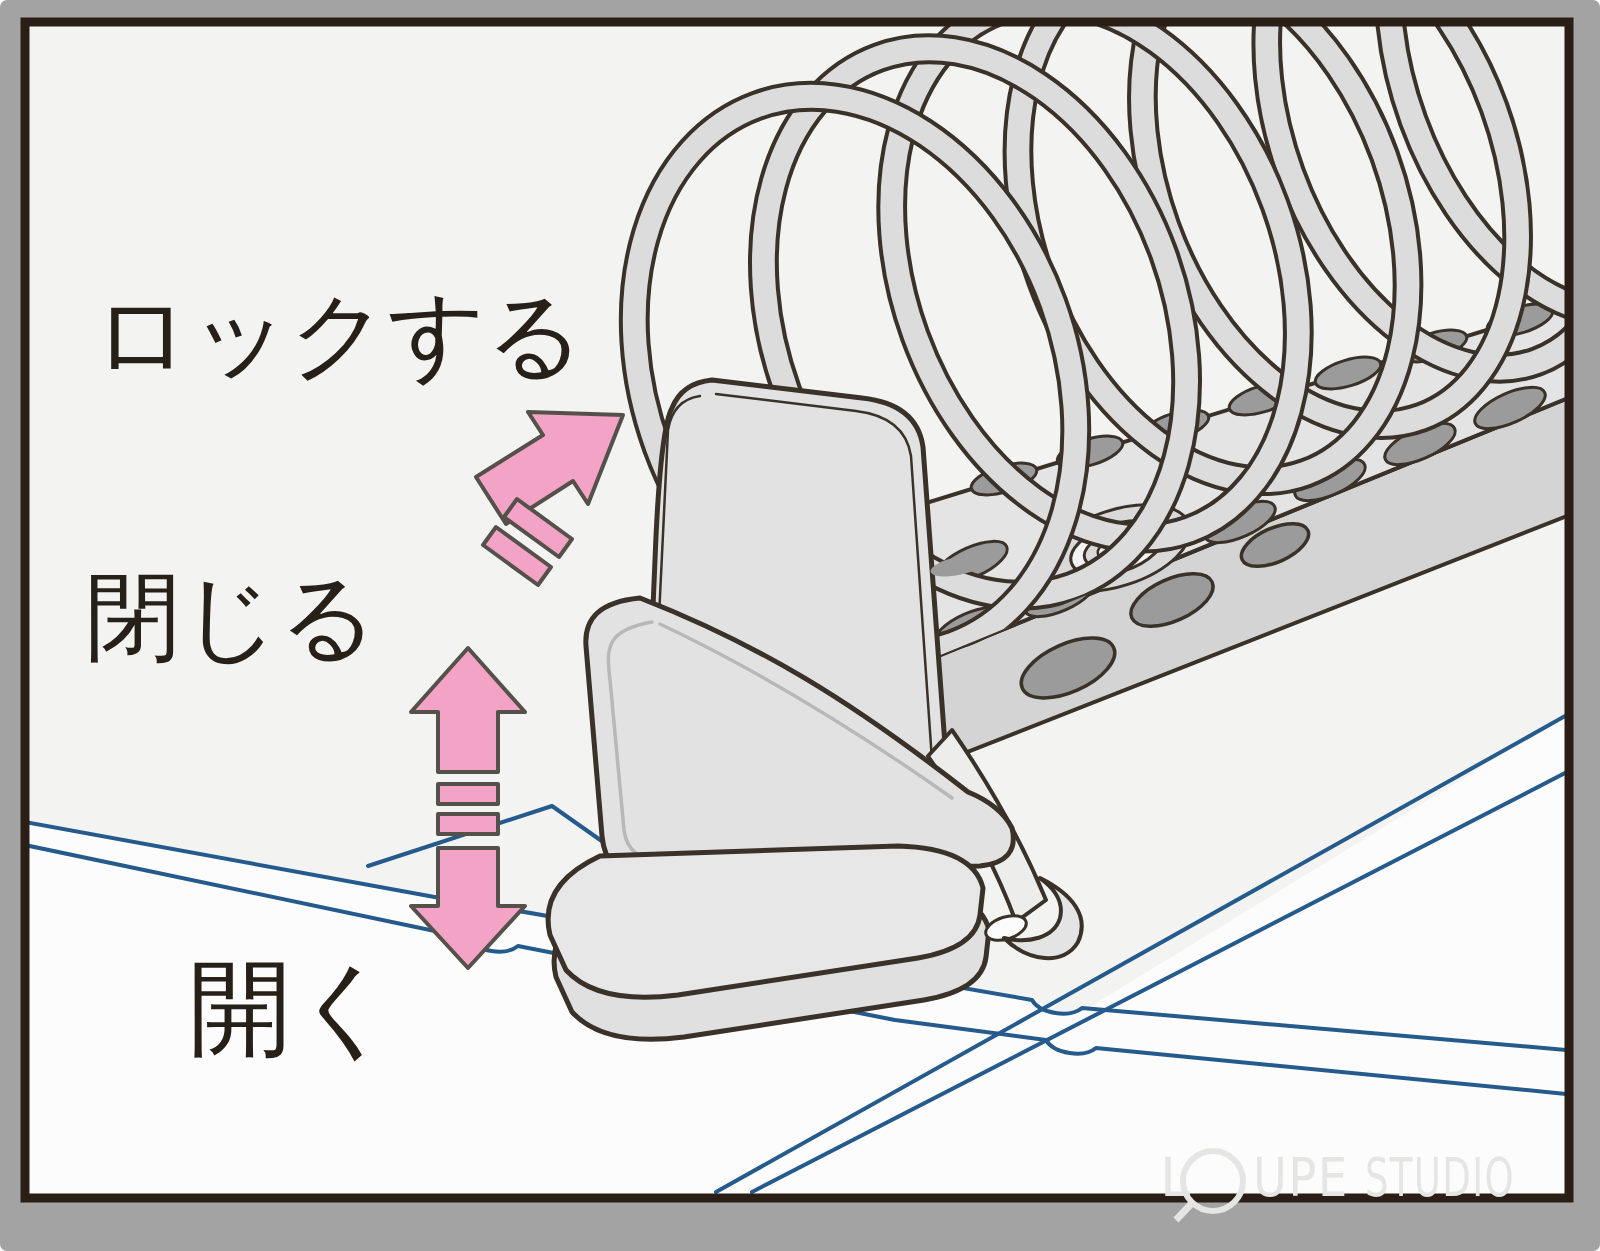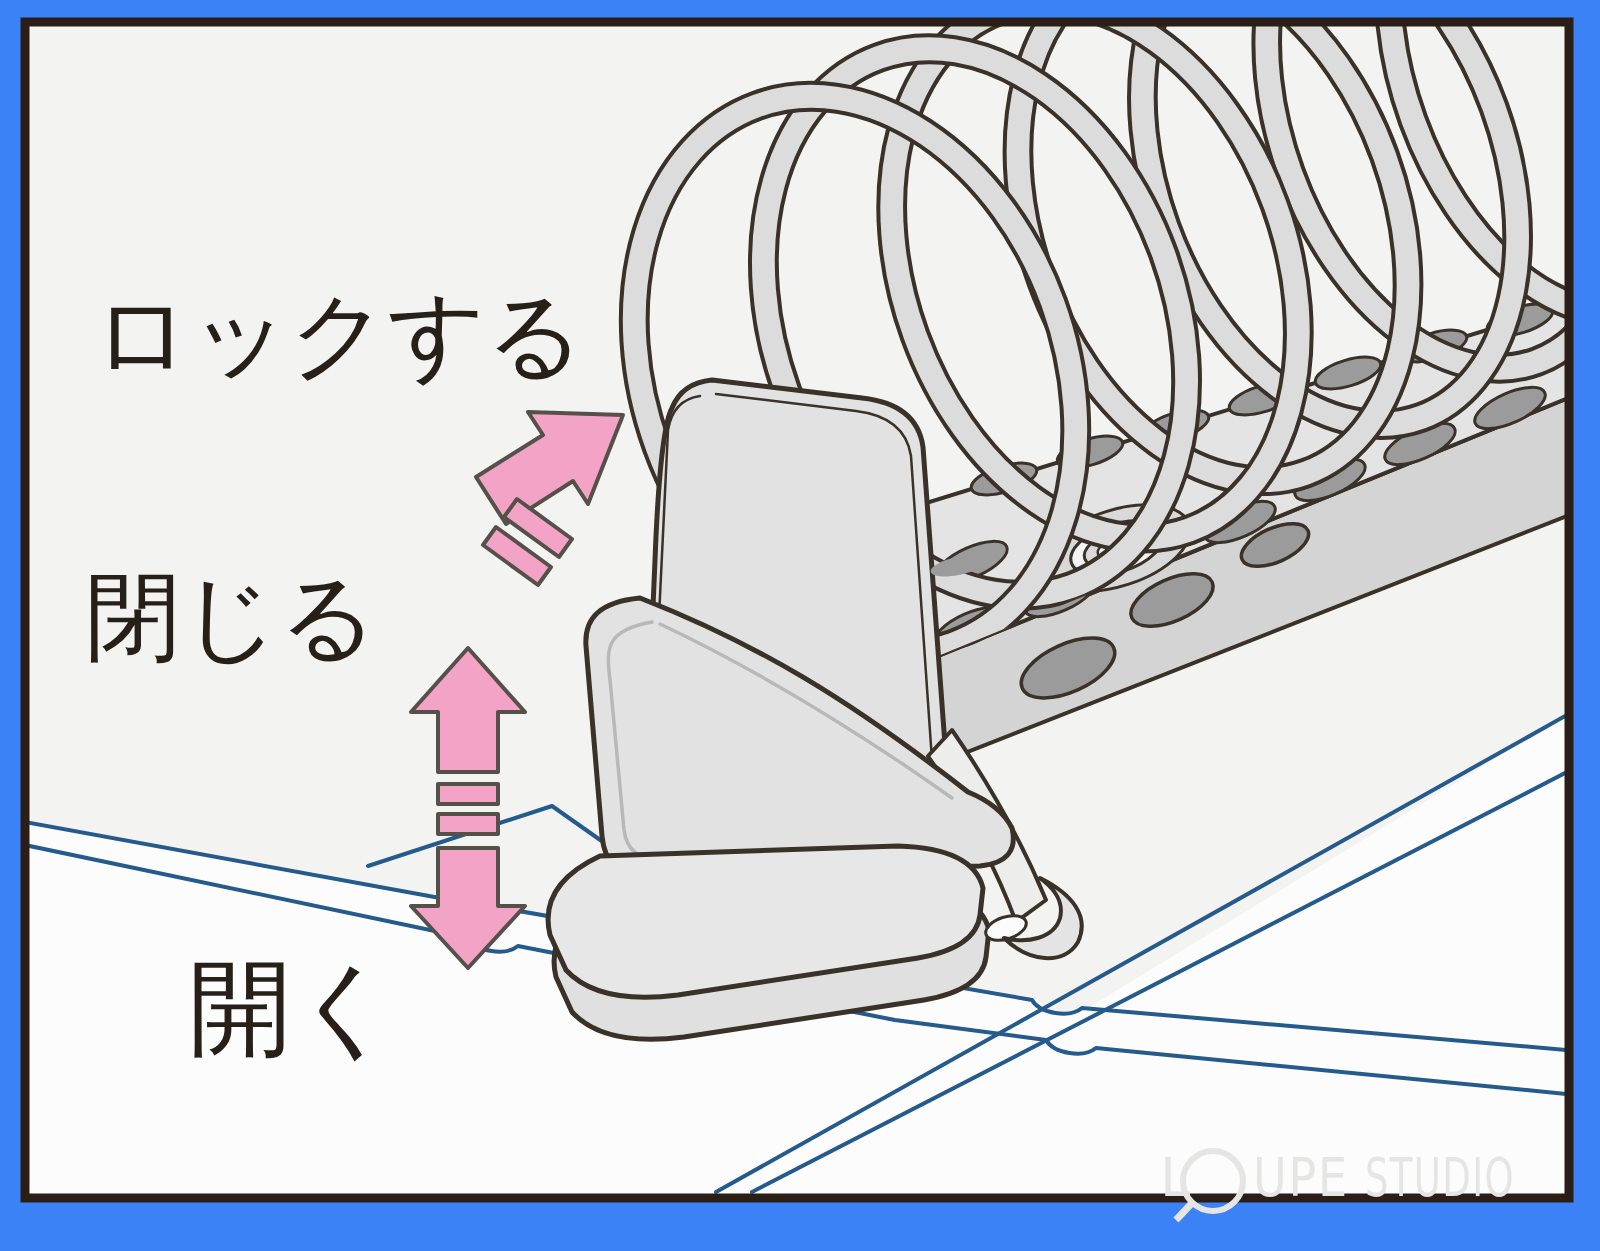--- a/index.html
+++ b/index.html
@@ -1,17 +1,17 @@
 <!DOCTYPE html>
 <html><head>
 <meta charset="utf-8">
 <style>
   html,body{margin:0;padding:0;background:#ffffff;}
-  .stage{position:relative;width:1600px;height:1251px;background:#3b82f6;overflow:hidden;
-         font-family:"DejaVu Sans","Liberation Sans",sans-serif;}
+  .stage{position:relative;width:1600px;height:1251px;background:#a3a3a3;overflow:hidden;
+         font-family:"DejaVu Sans","Liberation Sans",sans-serif;border-radius:7px;}
   svg{position:absolute;left:0;top:0;}
   text{font-family:"DejaVu Sans","Liberation Sans",sans-serif;}
   .jp{fill:#272019;font-weight:500;}
   .wm{fill:#e5e5e3;font-weight:400;letter-spacing:2px;}
 </style>
 </head>
 <body>
 
 <div class="stage">
 <svg width="1600" height="1251" viewBox="0 0 1600 1251">

